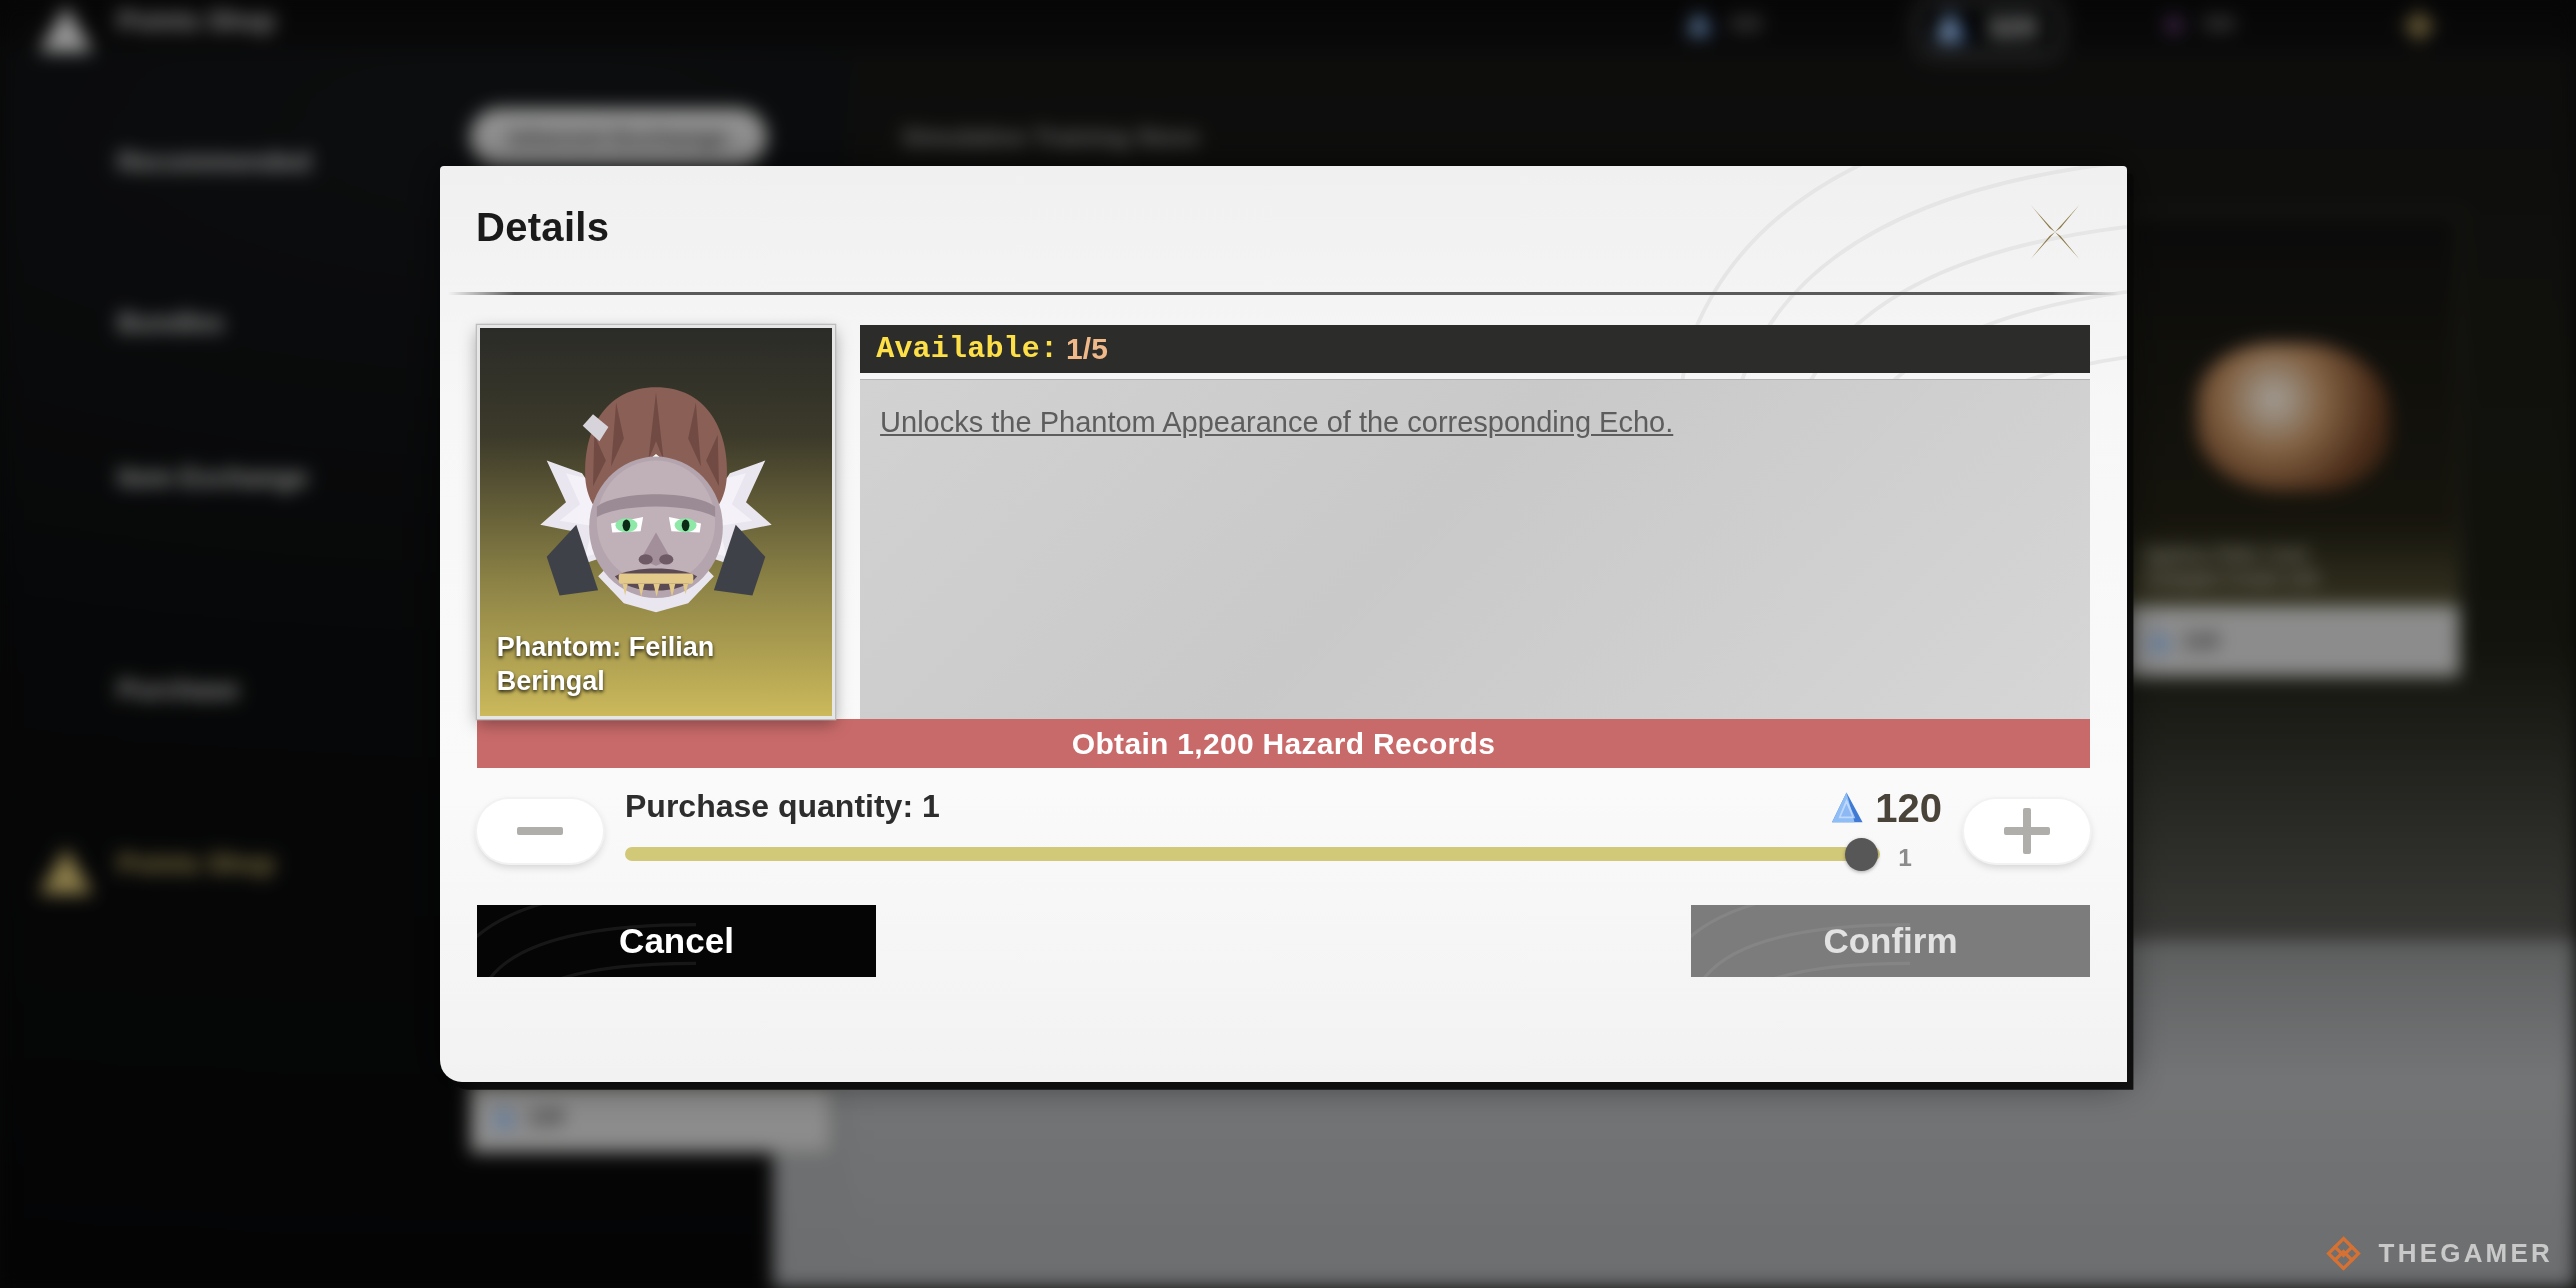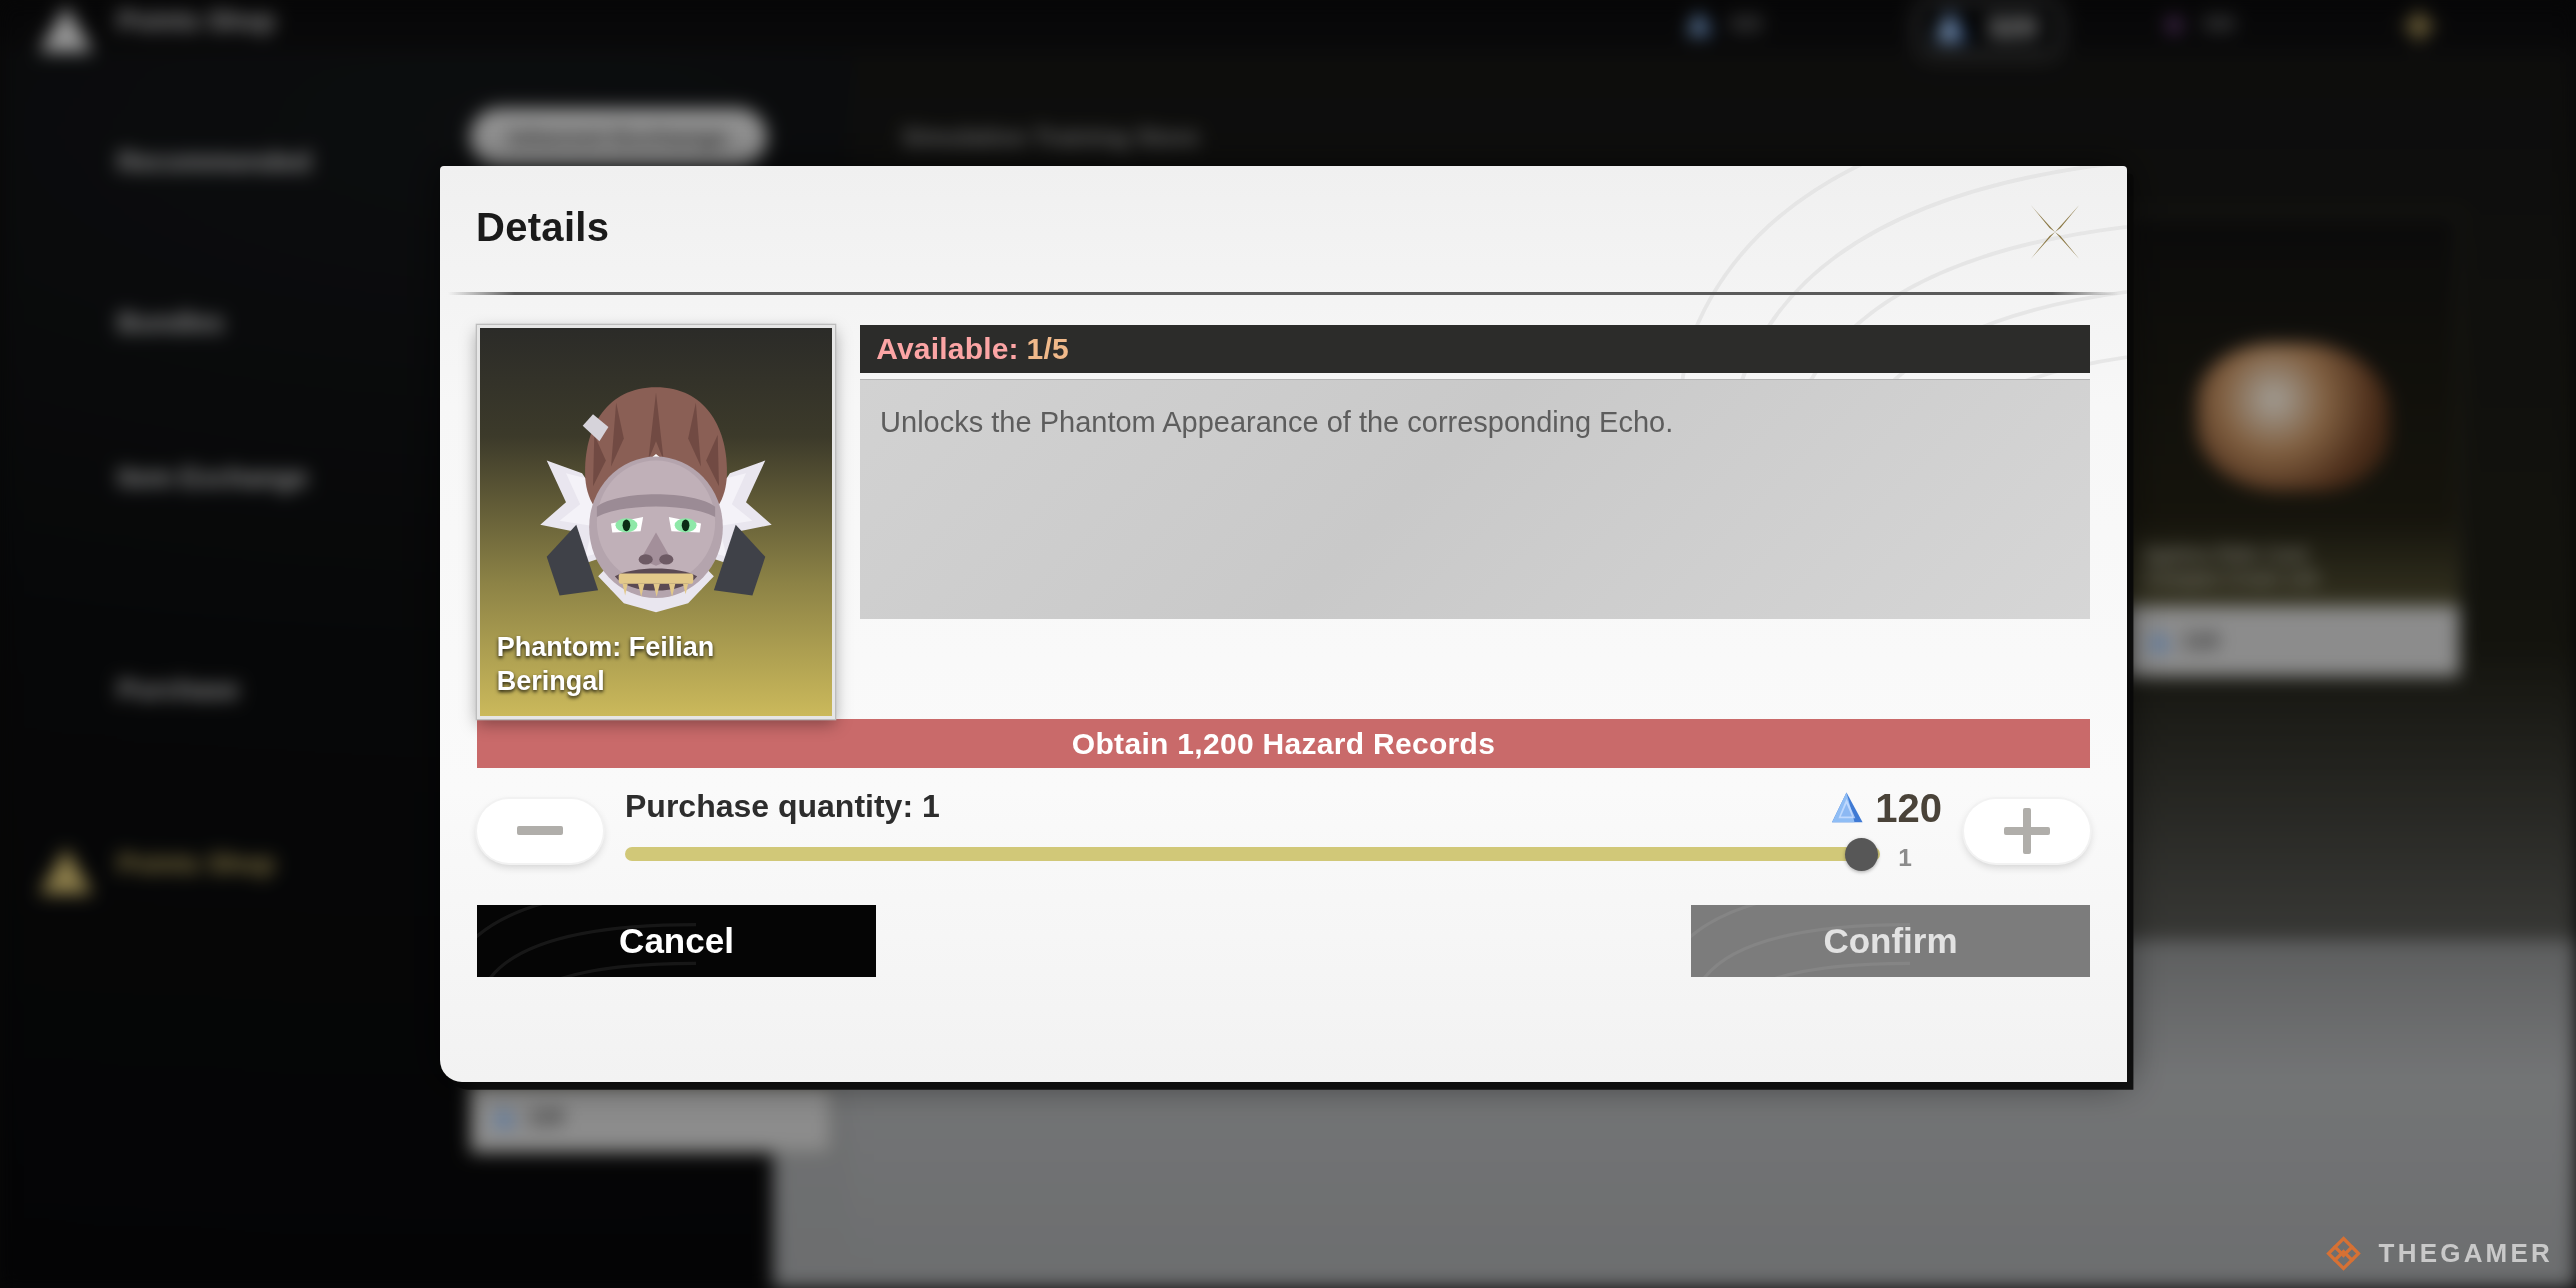--- a/index.html
+++ b/index.html
@@ -153,28 +153,28 @@
     position:absolute; left:0; right:0; bottom:-14px; height:14px;
     background:#edd64f;
   }
 
   
   .col-right { flex:1 1 auto; display:flex; flex-direction:column; }
   .avail-bar {
     height:48px; background:#2c2c2a; display:flex; align-items:center;
     padding-left:16.7px; font-size:30px; font-weight:700; letter-spacing:0.2px;
   }
-  .avail-label { color:#fca5a5; }
+  .avail-label { color:#fde047;font-family:Liberation Mono, monospace; }
   .avail-val { color:#f0b98a; margin-left:7.7px; }
 
   .desc-box {
-    margin-top:6.4px; height:240px;
+    margin-top:6.4px; height:340px;
     background:linear-gradient(135deg,#d2d2d2 0%, #c9c9c9 45%, #d6d6d6 100%);
     border-top:1.9px solid #b4b4b4;
-    padding:22px 20.6px; color:#5d5d5d; font-size:29px; line-height:1.38;
+    padding:22px 20.6px; color:#5d5d5d; font-size:29px; line-height:1.38;text-decoration:underline;
   }
 
   
   .obtain {
     height:49px; background:#c96a6a;
     display:flex; align-items:center; justify-content:center;
     color:#ffffff; font-size:30px; font-weight:700; letter-spacing:0.3px;
   }
 
   

